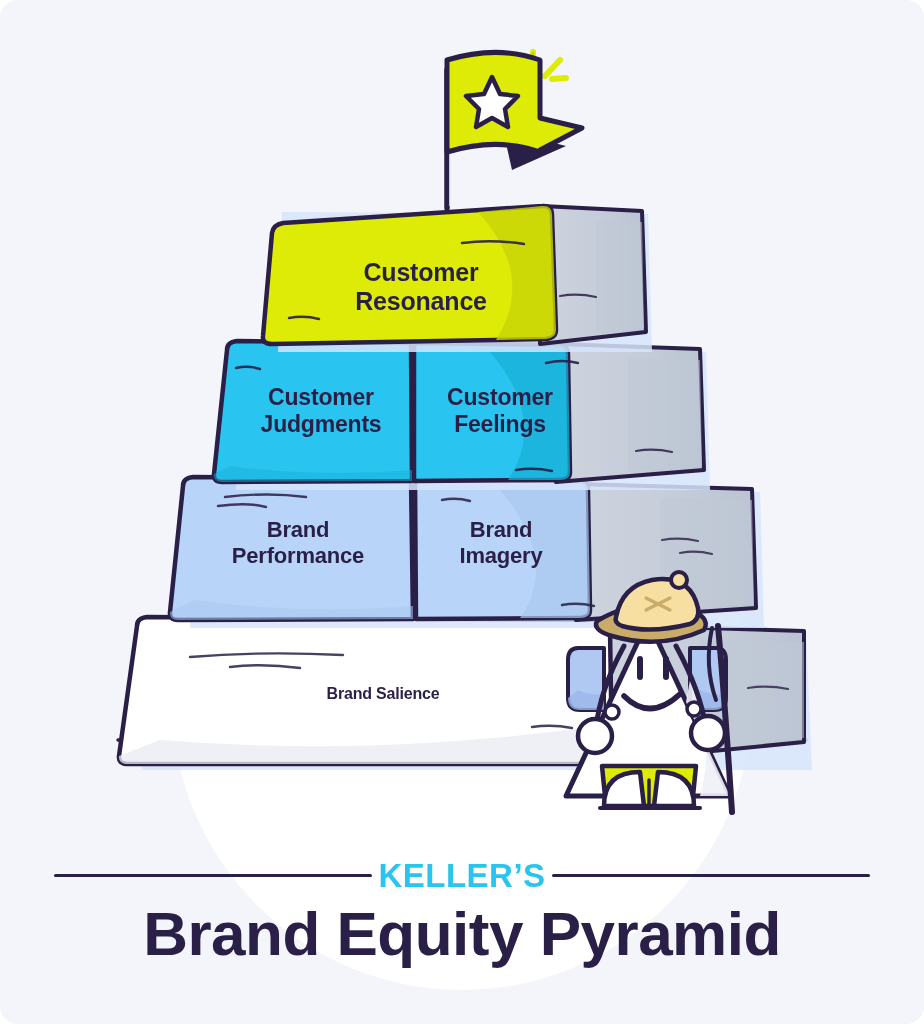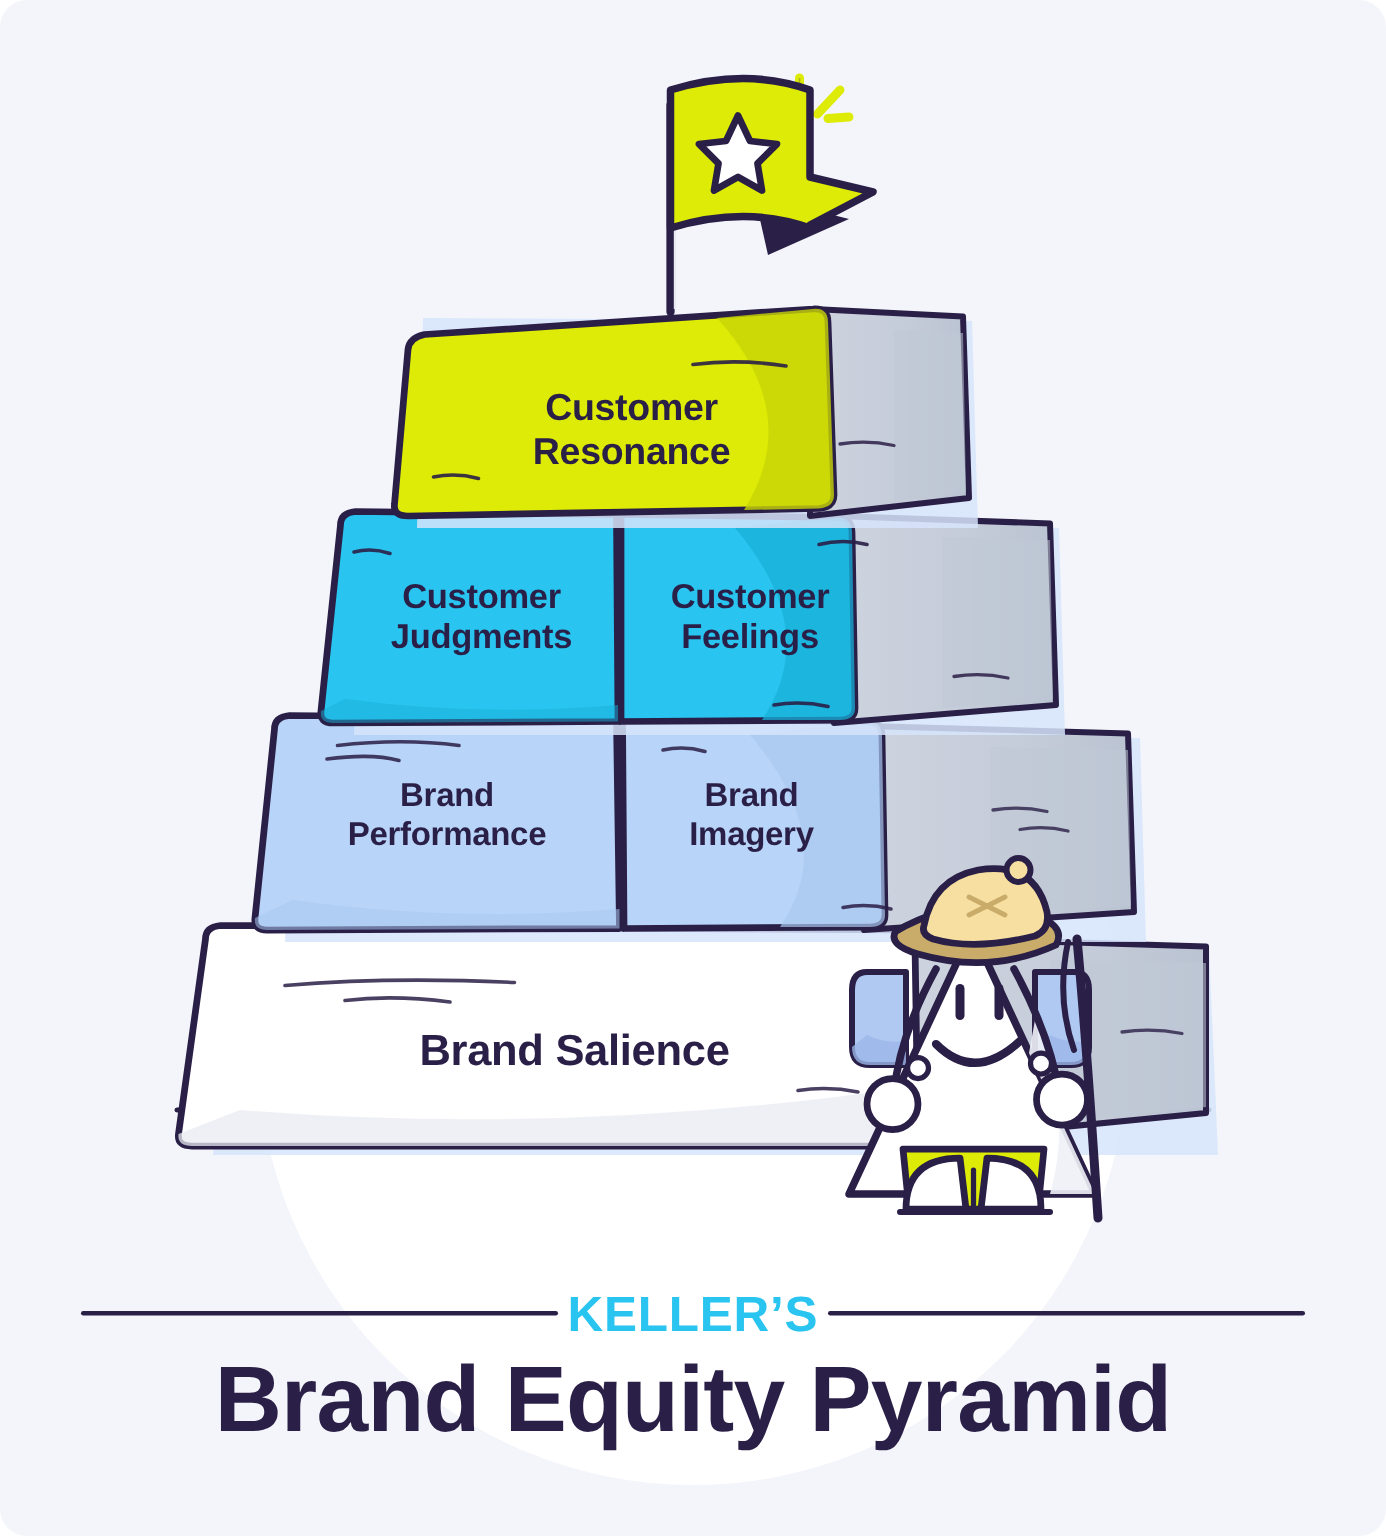--- a/index.html
+++ b/index.html
@@ -58,21 +58,21 @@
   .lbl-performance {
     left: 184px; top: 517px; width: 228px;
     font-size: 22px;
   }
   .lbl-imagery {
     left: 418px; top: 517px; width: 166px;
     font-size: 22px;
   }
   .lbl-salience {
     left: 150px; top: 685px; width: 466px;
-    font-size: 29px;
+    font-size: 16px;
   }
 
   
   .footer {
     position: absolute;
     left: 0;
     right: 0;
     bottom: 58px;
     text-align: center;
   }

